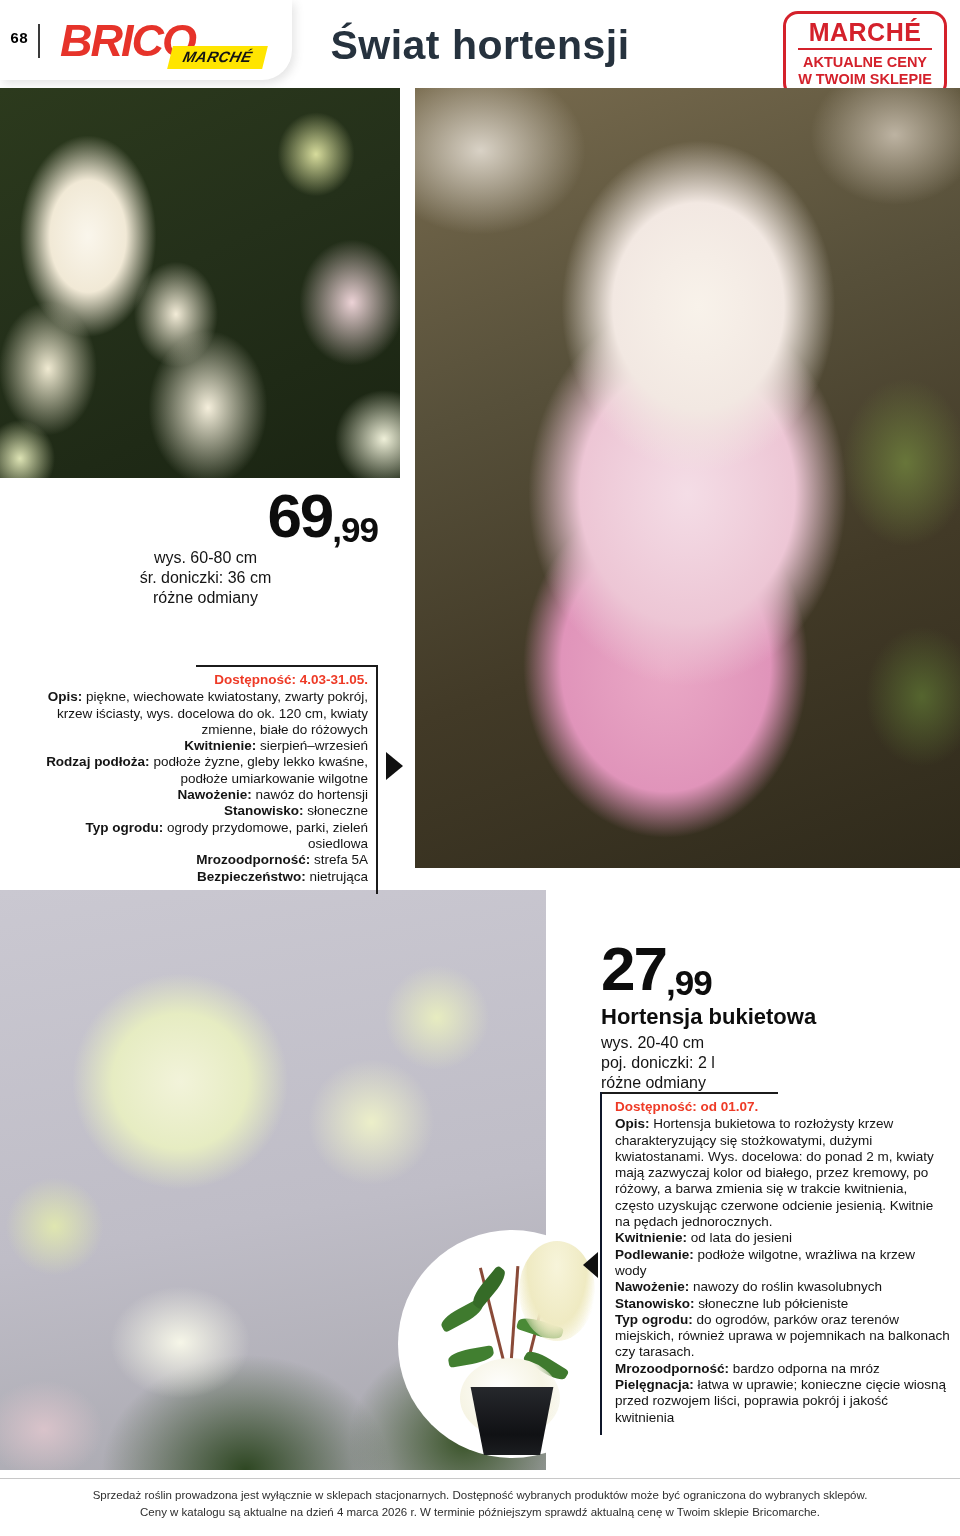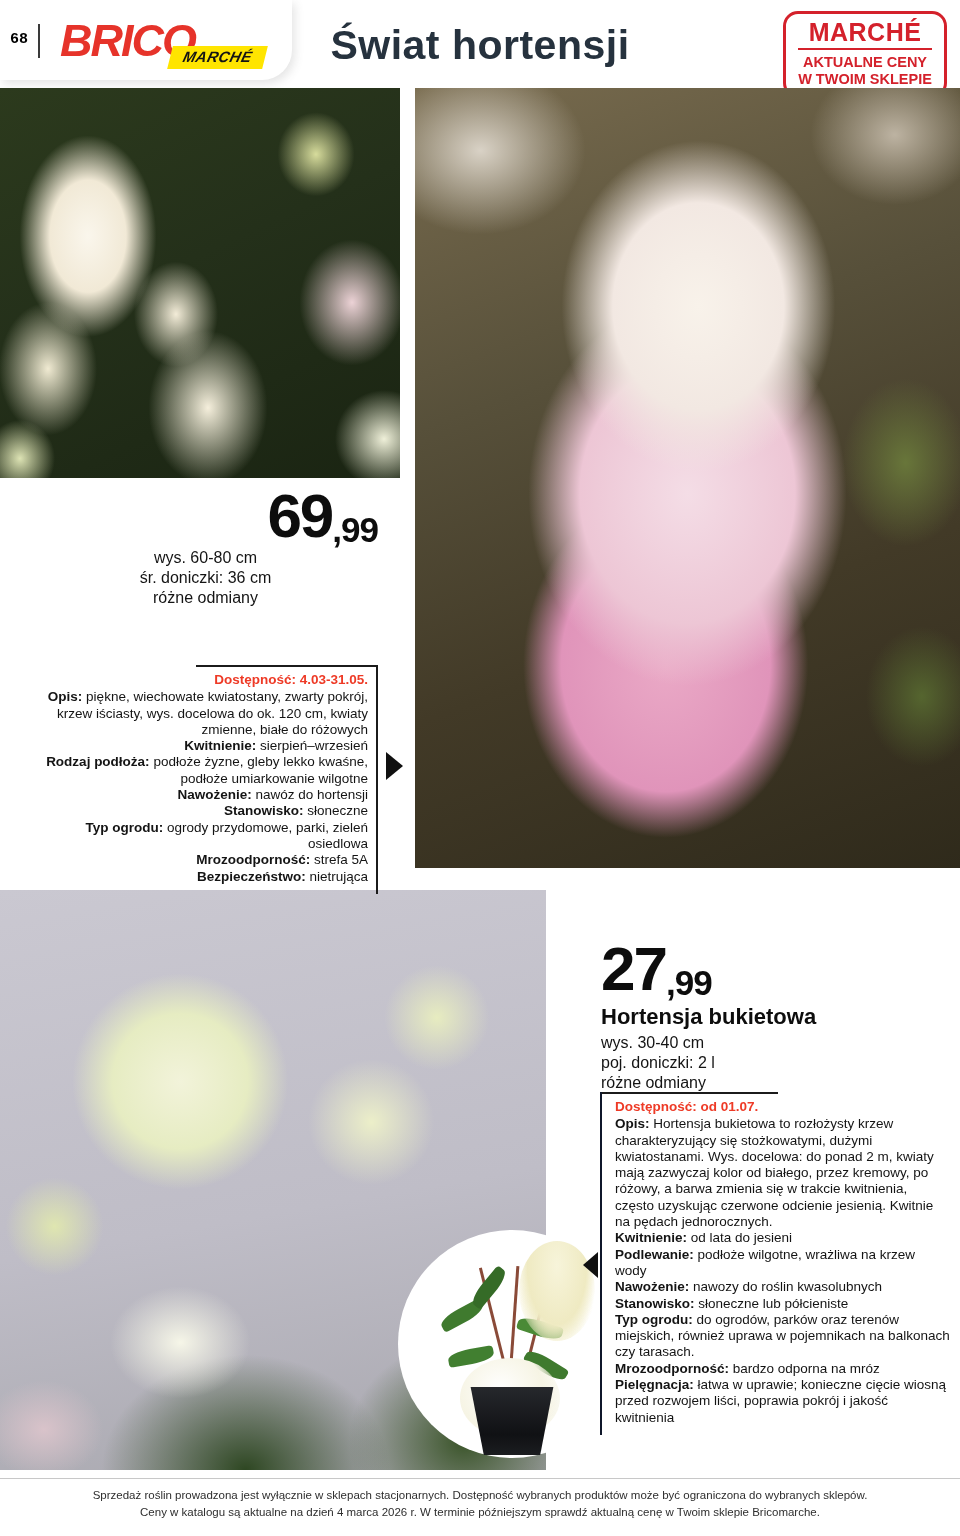--- a/index.html
+++ b/index.html
@@ -183,21 +183,21 @@
       </div>
   </div>
 
   <div class="p2-head">
     <div class="price">
       <span class="p-int">27</span>
       <span class="p-dec">,99</span>
     </div>
     <div class="pname">Hortensja bukietowa</div>
     <div class="specs">
-        <div class="spec">wys. 30-40 cm</div>
+        <div class="spec">wys. 20-40 cm</div>
         <div class="spec">poj. doniczki: 2 l</div>
         <div class="spec">różne odmiany</div>
       </div>
   </div>
   <div class="dbox p2-box">
     <div class="avail">Dostępność: od 01.07.</div>
     <div>
         <div class="dl"><b>Opis:</b><span> Hortensja bukietowa to rozłożysty krzew charakteryzujący się stożkowatymi, dużymi kwiatostanami. Wys. docelowa: do ponad 2 m, kwiaty mają zazwyczaj kolor od białego, przez kremowy, po różowy, a barwa zmienia się w trakcie kwitnienia, często uzyskując czerwone odcienie jesienią. Kwitnie na pędach jednorocznych.</span></div>
         <div class="dl"><b>Kwitnienie:</b><span> od lata do jesieni</span></div>
         <div class="dl"><b>Podlewanie:</b><span> podłoże wilgotne, wrażliwa na krzew wody</span></div>

